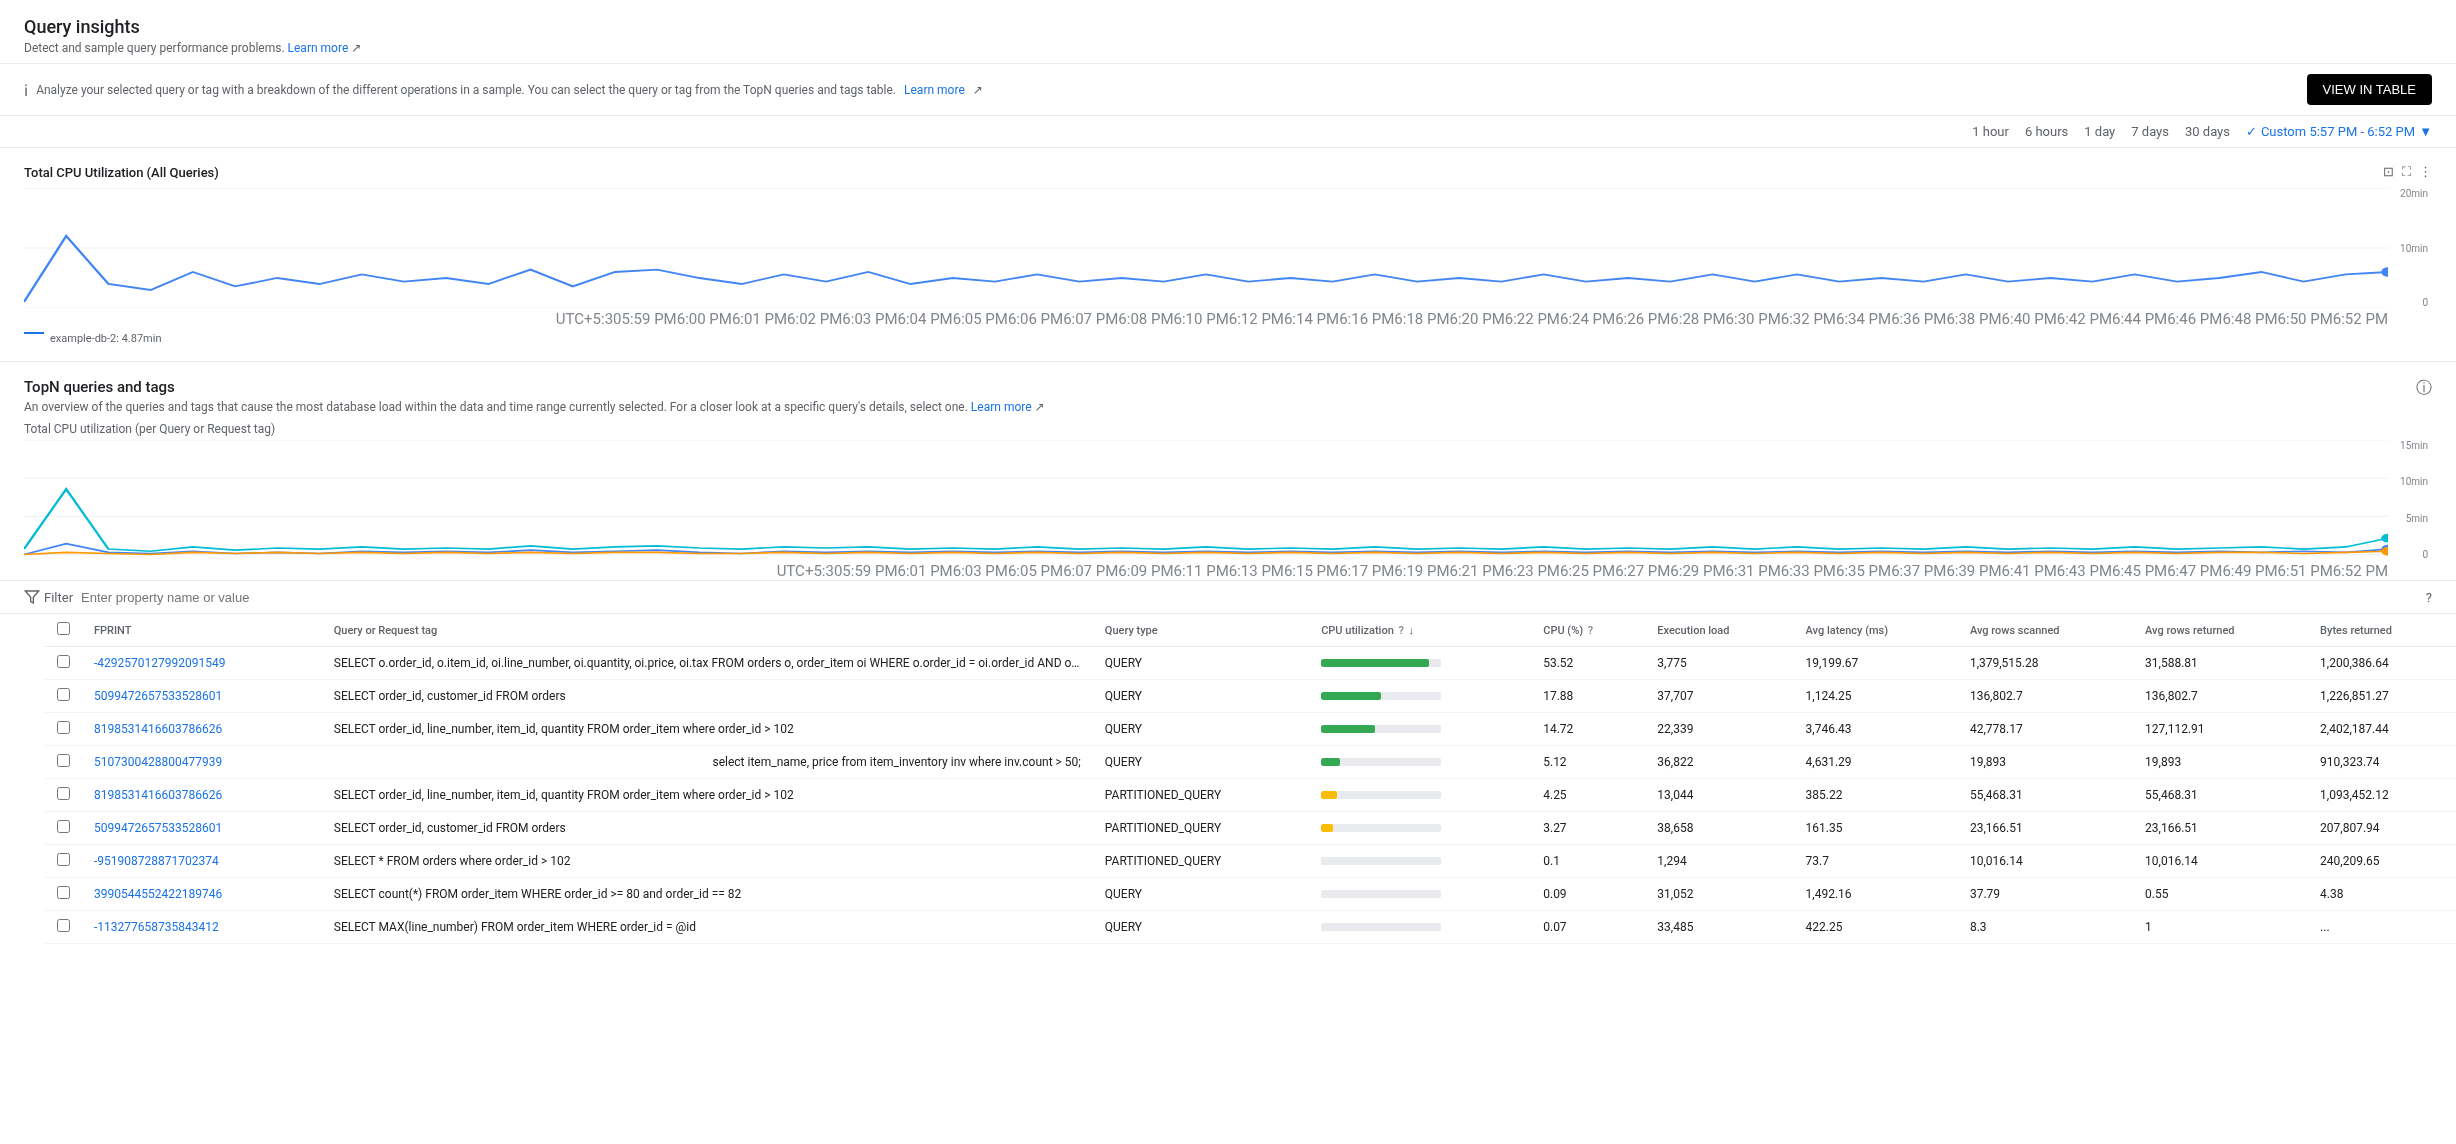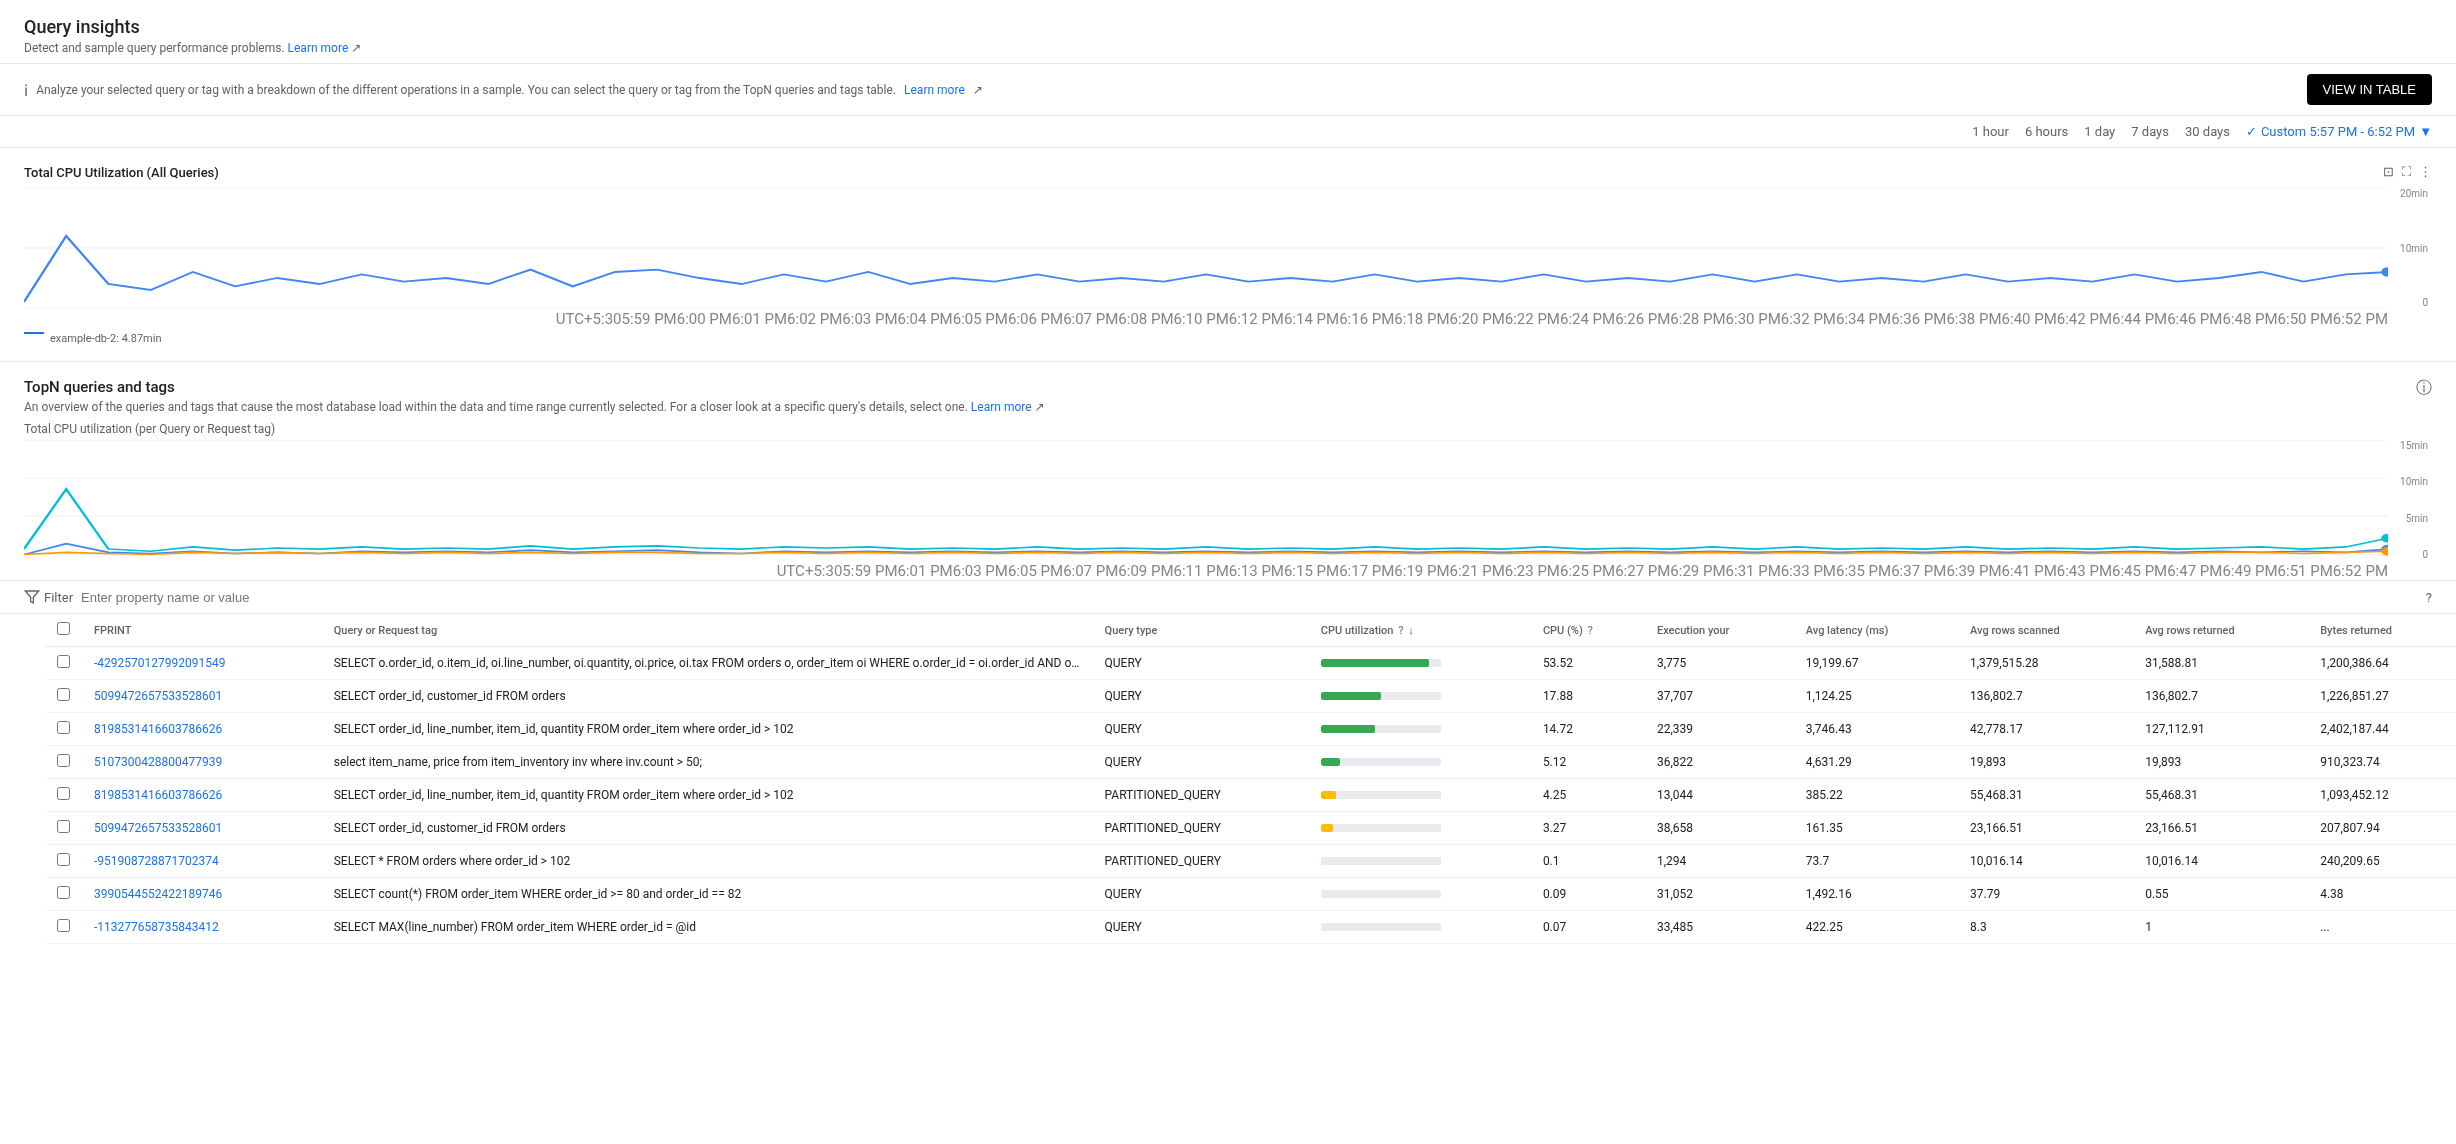--- a/index.html
+++ b/index.html
@@ -259,21 +259,21 @@
 <div class="table-container">
   <table>
     <thead>
       <tr>
         <th class="checkbox-cell"><input type="checkbox" style=""></th>
         <th>FPRINT</th>
         <th>Query or Request tag</th>
         <th>Query type</th>
         <th>CPU utilization <span class="help-icon">?</span> <span class="sort-icon">↓</span></th>
         <th>CPU (%) <span class="help-icon">?</span></th>
-        <th>Execution your</th>
+        <th>Execution load</th>
         <th>Avg latency (ms)</th>
         <th>Avg rows scanned</th>
         <th>Avg rows returned</th>
         <th>Bytes returned</th>
       </tr>
     </thead>
     <tbody id="table-body">
     <tr>
           <td class="checkbox-cell"><input type="checkbox" style=""></td>
           <td><a class="td-link" href="#">-429257012799209154​9</a></td>
@@ -321,21 +321,21 @@
           <td>14.72</td>
           <td>22,339</td>
           <td>3,746.43</td>
           <td>42,778.17</td>
           <td>127,112.91</td>
           <td>2,402,187.44</td>
         </tr>
         <tr>
           <td class="checkbox-cell"><input type="checkbox" style=""></td>
           <td><a class="td-link" href="#">5107300428800477939</a></td>
-          <td style="max-width: 500px; overflow: hidden; text-overflow: ellipsis;">select item_name, price from item_inventory inv where inv.count &gt; 50;</td>
+          <td style="max-width: 500px; overflow: hidden; text-overflow: ellipsis; text-align: right;">select item_name, price from item_inventory inv where inv.count &gt; 50;</td>
           <td>QUERY</td>
           <td>
             <div class="cpu-bar-container">
               <div class="cpu-bar-fill" style="width: 16%; background: rgb(52, 168, 83);"></div>
             </div>
           </td>
           <td>5.12</td>
           <td>36,822</td>
           <td>4,631.29</td>
           <td>19,893</td>

